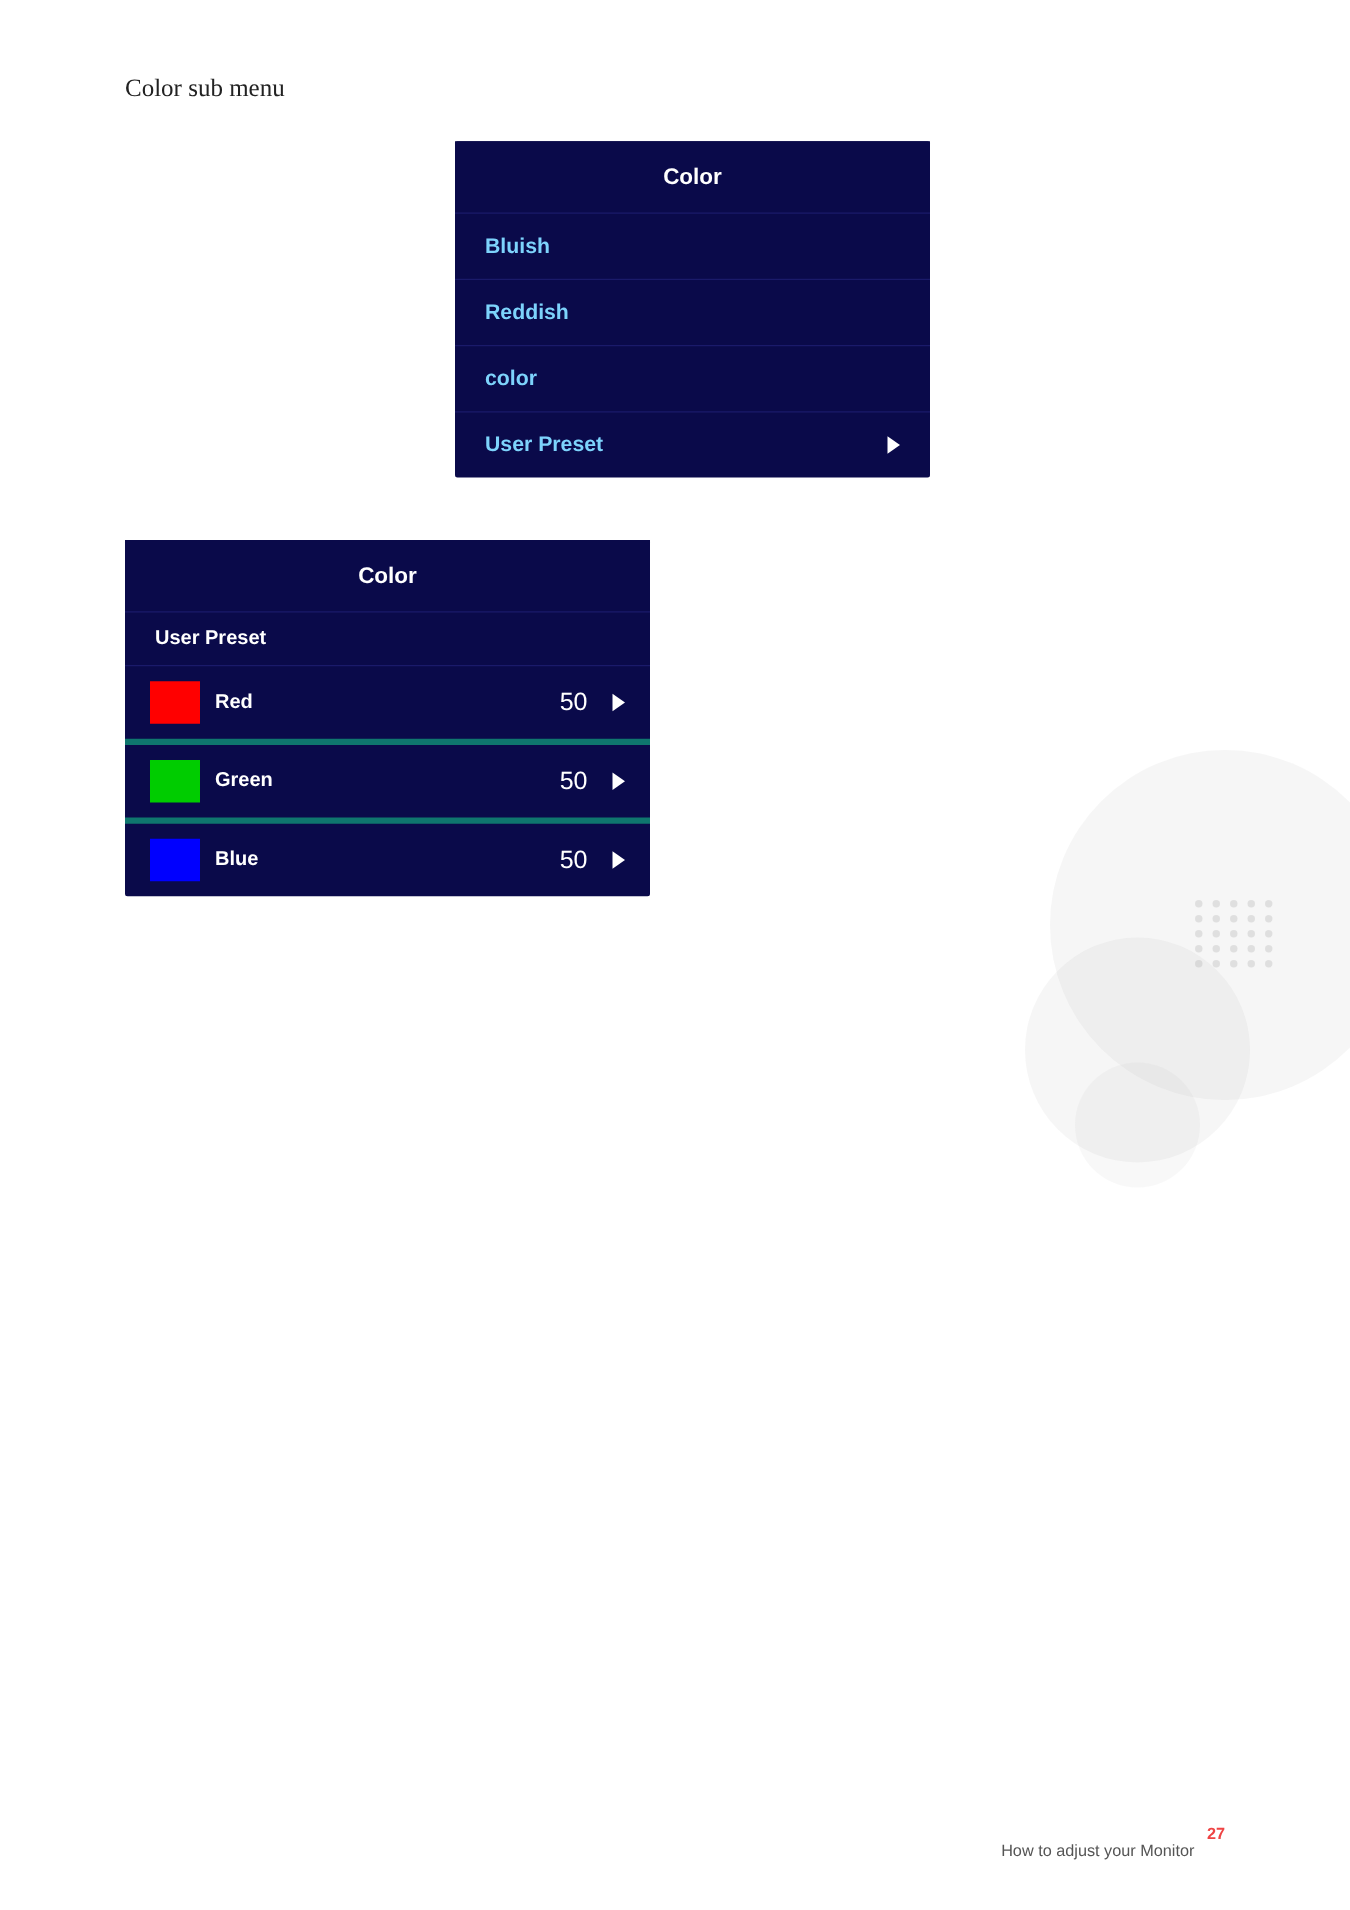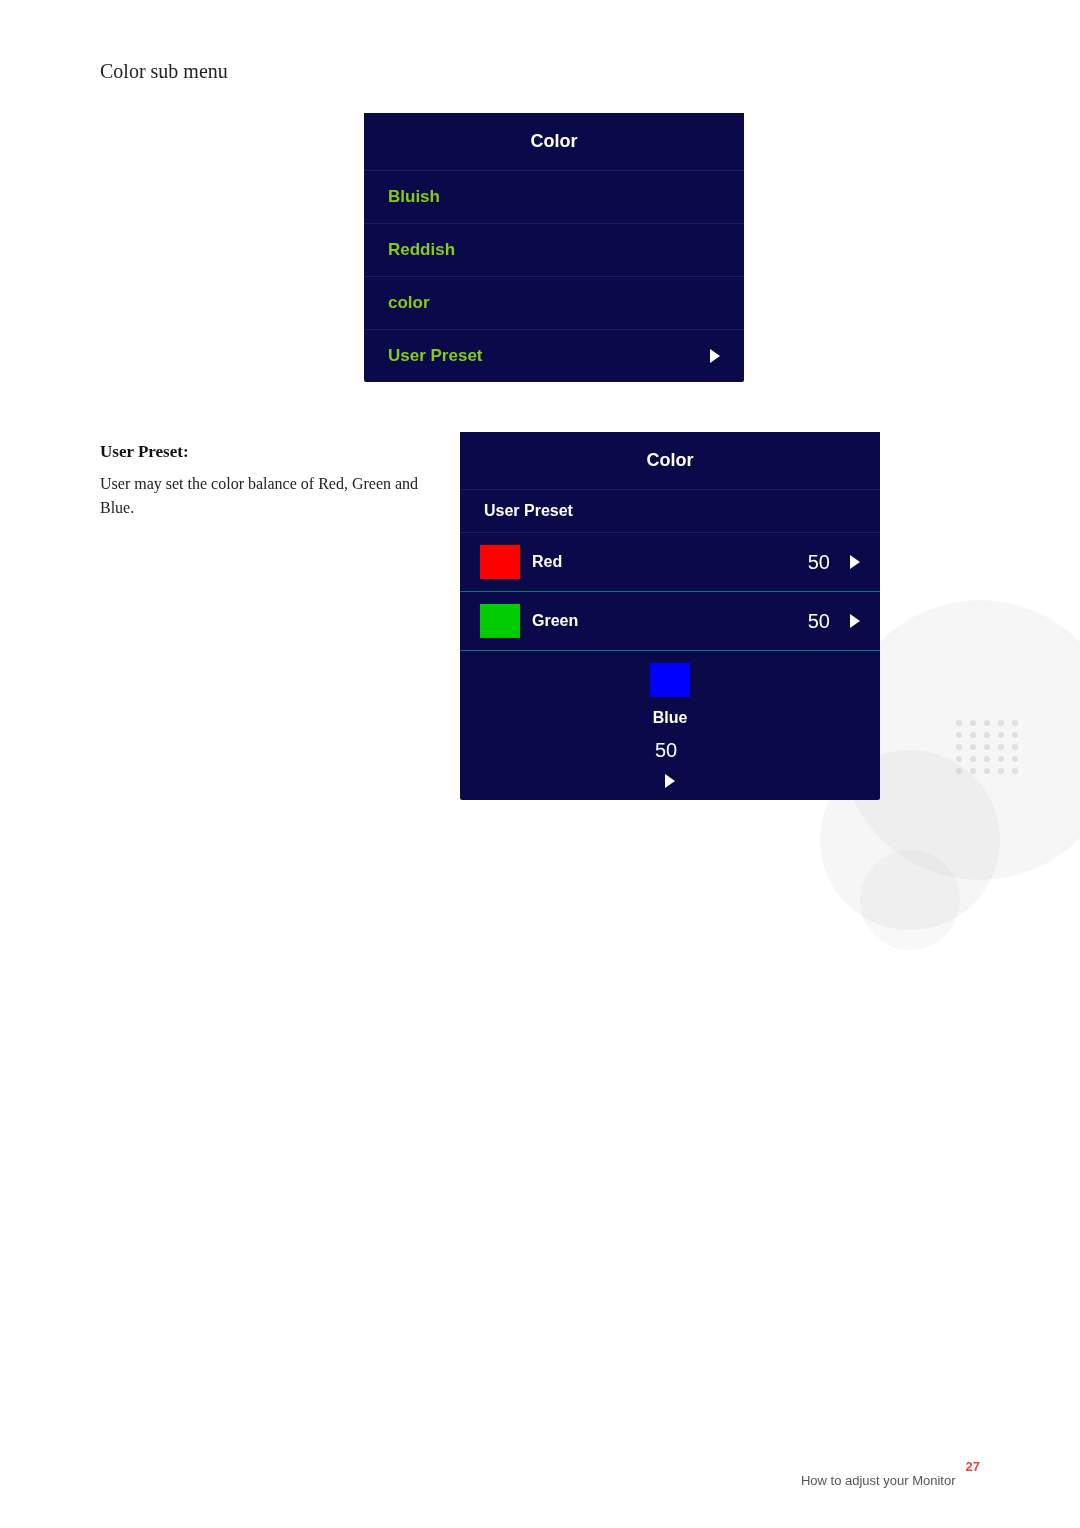--- a/index.html
+++ b/index.html
@@ -56,21 +56,21 @@
       align-items: center;
       justify-content: space-between;
       border-bottom: 1px solid #1a1a6a;
     }
 
     .color-menu-item:last-child {
       border-bottom: none;
     }
 
     .color-menu-item span {
-      color: #84cc16;
+      color: #7dd3fc;
       font-size: 17px;
       font-weight: bold;
       font-family: Arial, sans-serif;
     }
 
     .arrow-right {
       width: 0;
       height: 0;
       border-top: 7px solid transparent;
       border-bottom: 7px solid transparent;
@@ -138,26 +138,25 @@
       font-weight: bold;
       font-size: 16px;
       font-family: Arial, sans-serif;
     }
 
     .color-row {
       padding: 12px 20px;
       display: flex;
       align-items: center;
       gap: 12px;
-      border-bottom: 1px solid #0f766e;
+      border-bottom: 5px solid #0f766e;
     }
 
     .color-row:last-child {
       border-bottom: none;
-      flex-direction: column;
     }
 
     .color-swatch {
       width: 40px;
       height: 34px;
       flex-shrink: 0;
     }
 
     .color-row-name {
       color: #ffffff;
@@ -268,24 +267,20 @@
       <span>color</span>
     </div>
     <div class="color-menu-item">
       <span>User Preset</span>
       <span class="arrow-right"></span>
     </div>
   </div>
 
   <div class="description-section">
 
-    <div class="description-text">
-      <div class="label">User Preset:</div>
-      <div class="body-text">User may set the color balance of Red, Green and Blue.</div>
-    </div>
 
     <div class="user-preset-menu">
       <div class="user-preset-menu-header">
         <span>Color</span>
       </div>
       <div class="user-preset-label">
         <span>User Preset</span>
       </div>
 
       <div class="color-row">

